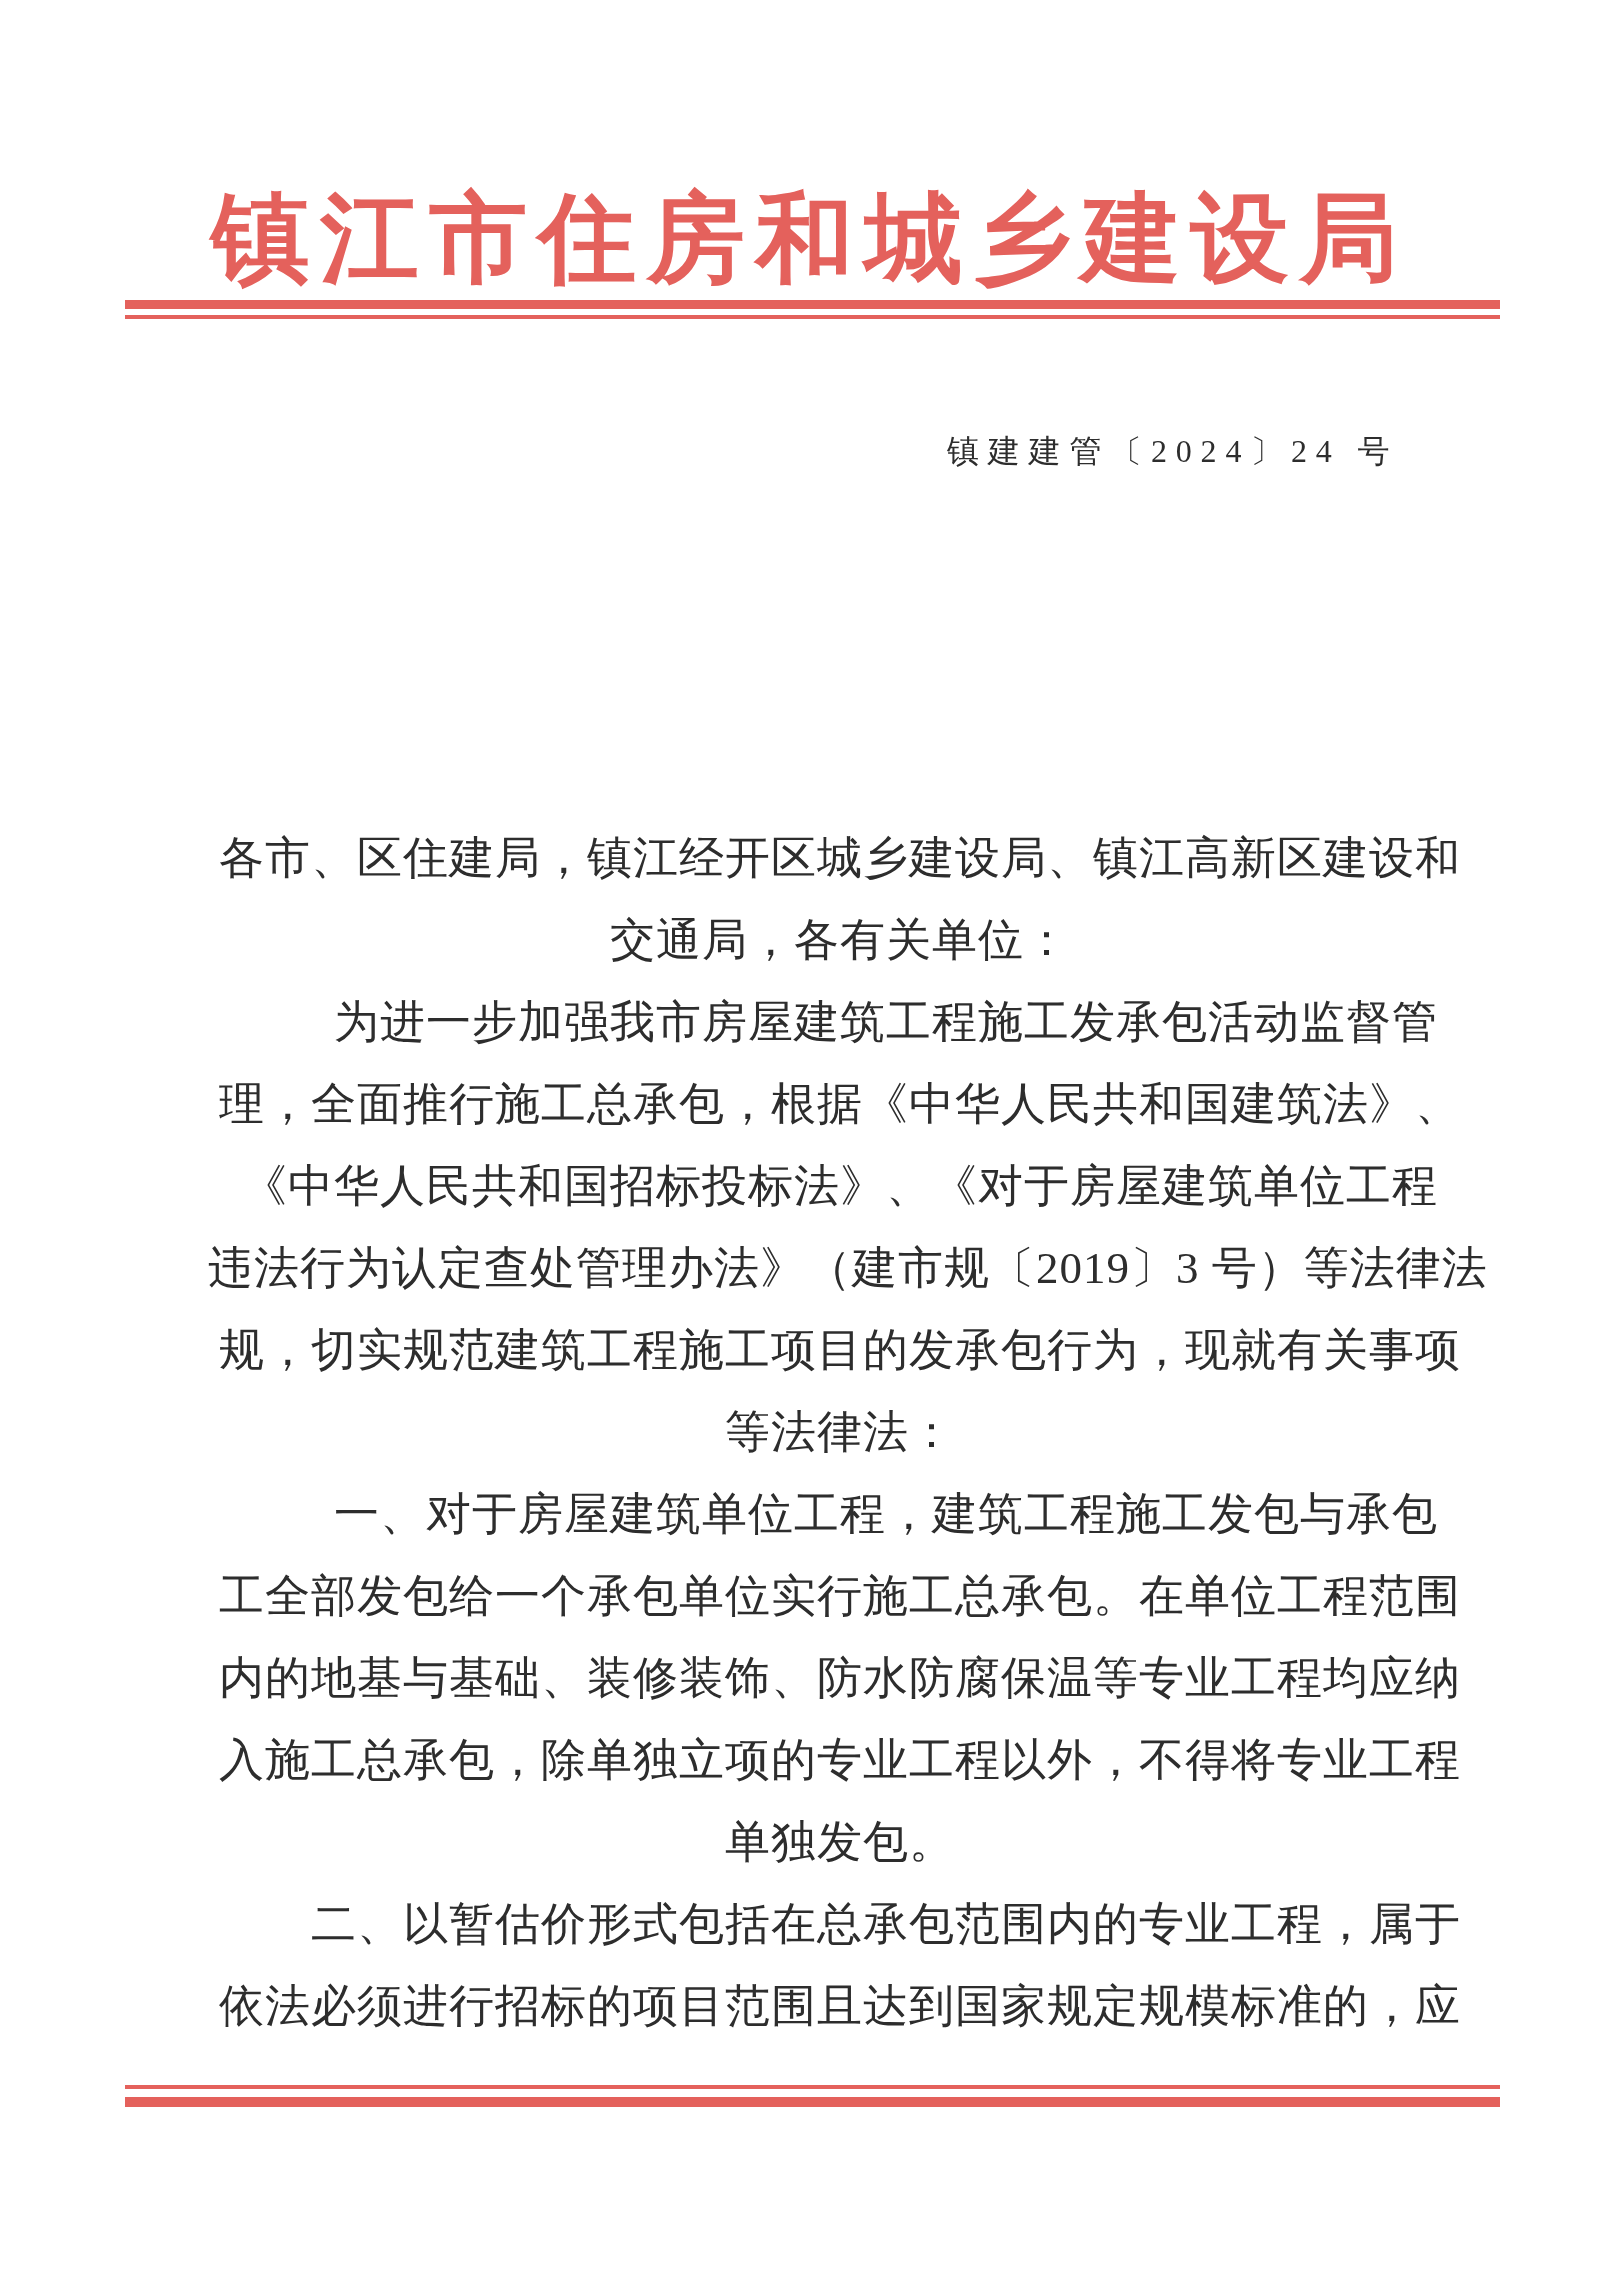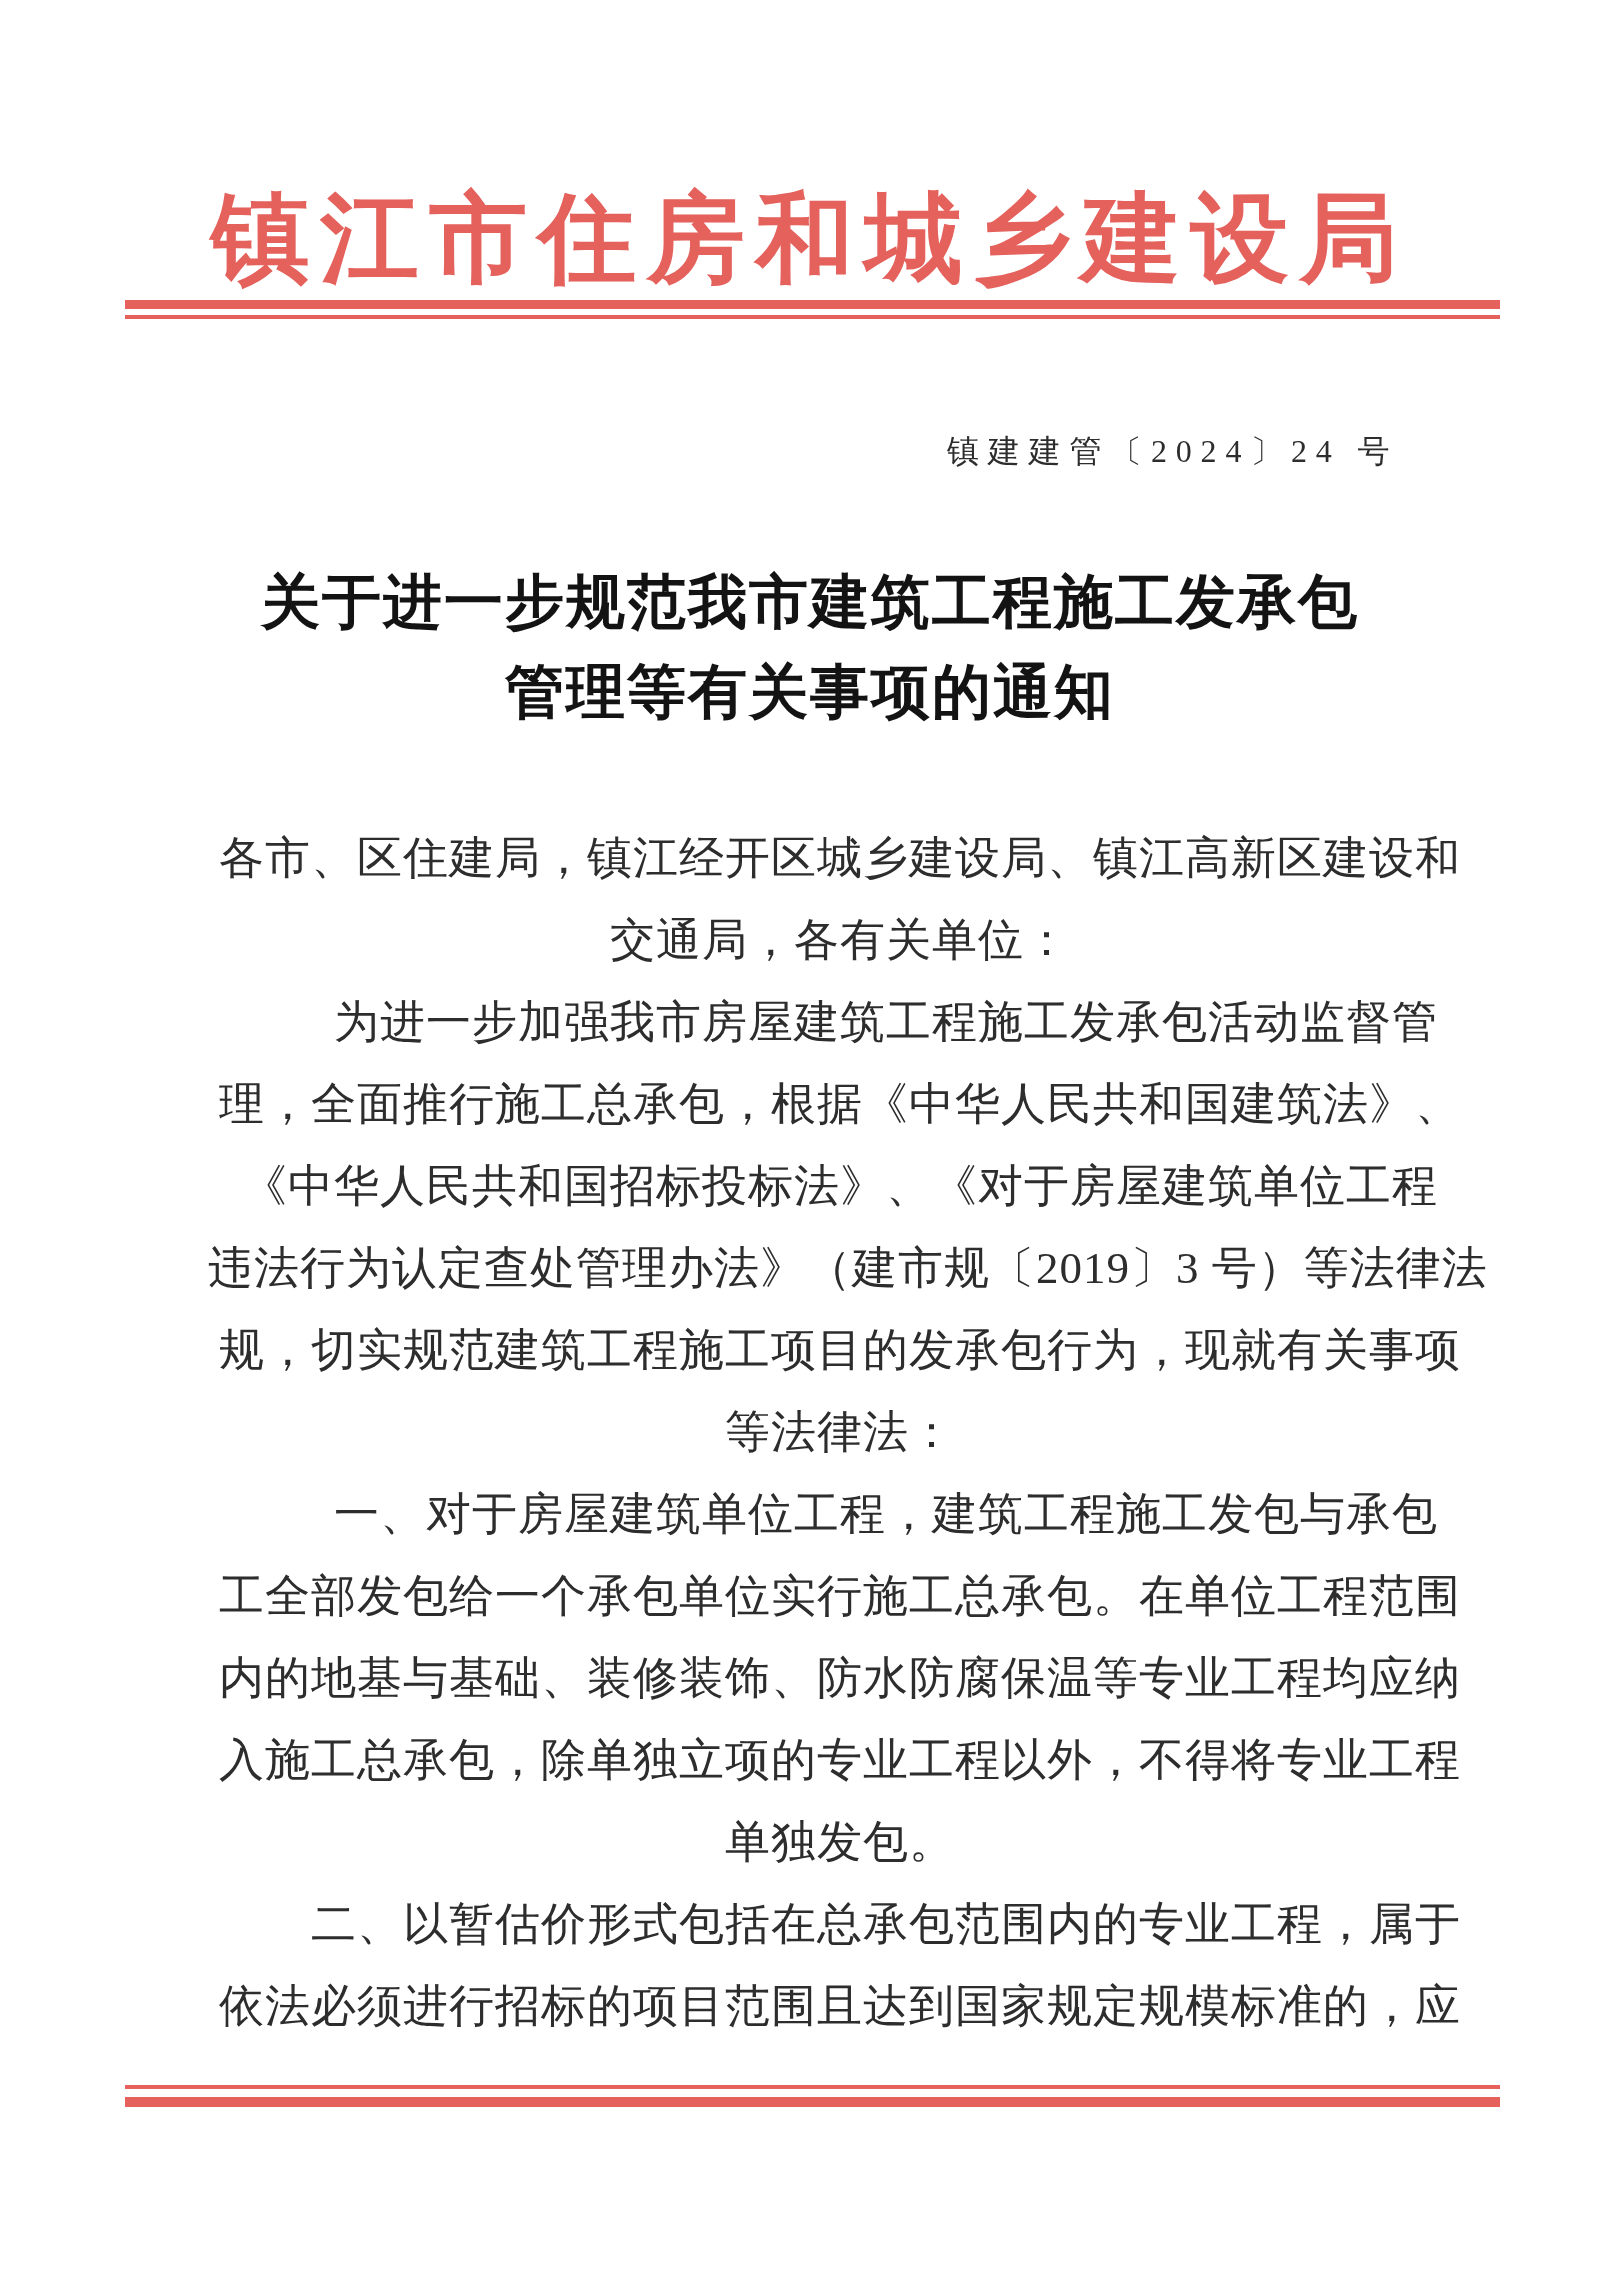--- a/index.html
+++ b/index.html
@@ -92,24 +92,20 @@
 
 <div class="page">
 
   <div class="agency">镇江市住房和城乡建设局</div>
 
   <div class="rule rule-h-thick"></div>
   <div class="rule rule-h-thin"></div>
 
   <div class="doc-number">镇建建管〔2024〕24 号</div>
 
-  <div class="title">
-    <div>关于进一步规范我市建筑工程施工发承包</div>
-    <div>管理等有关事项的通知</div>
-  </div>
 
   <div class="body-text">
     <div class="body-line">各市、区住建局，镇江经开区城乡建设局、镇江高新区建设和</div>
     <div class="body-line">交通局，各有关单位：</div>
     <div class="body-line">　　为进一步加强我市房屋建筑工程施工发承包活动监督管</div>
     <div class="body-line">理，全面推行施工总承包，根据《中华人民共和国建筑法》、</div>
     <div class="body-line">《中华人民共和国招标投标法》、《对于房屋建筑单位工程</div>
     <div class="body-line">违法行为认定查处管理办法》（建市规〔2019〕3 号）等法律法</div>
     <div class="body-line">规，切实规范建筑工程施工项目的发承包行为，现就有关事项</div>
     <div class="body-line">等法律法：</div>

